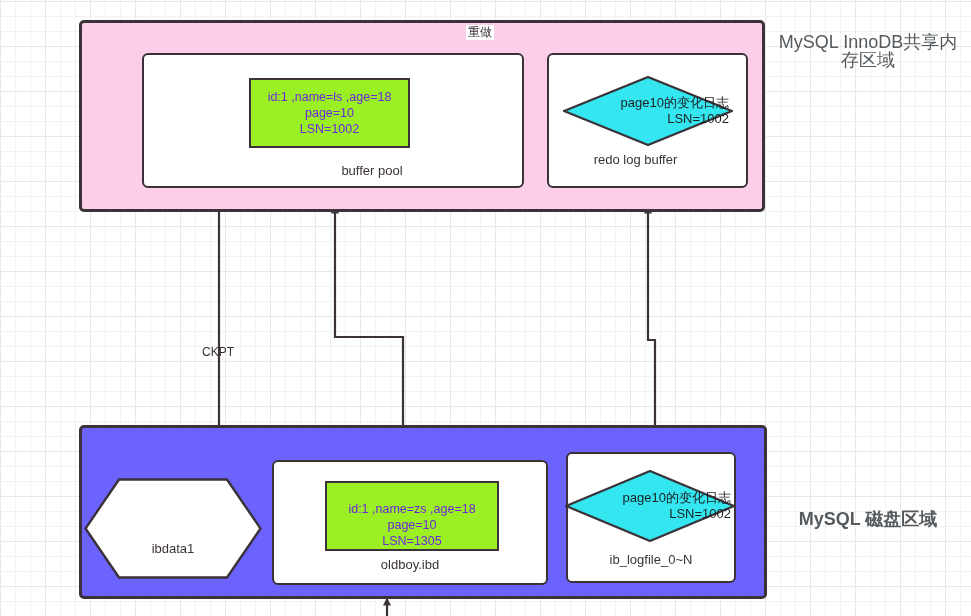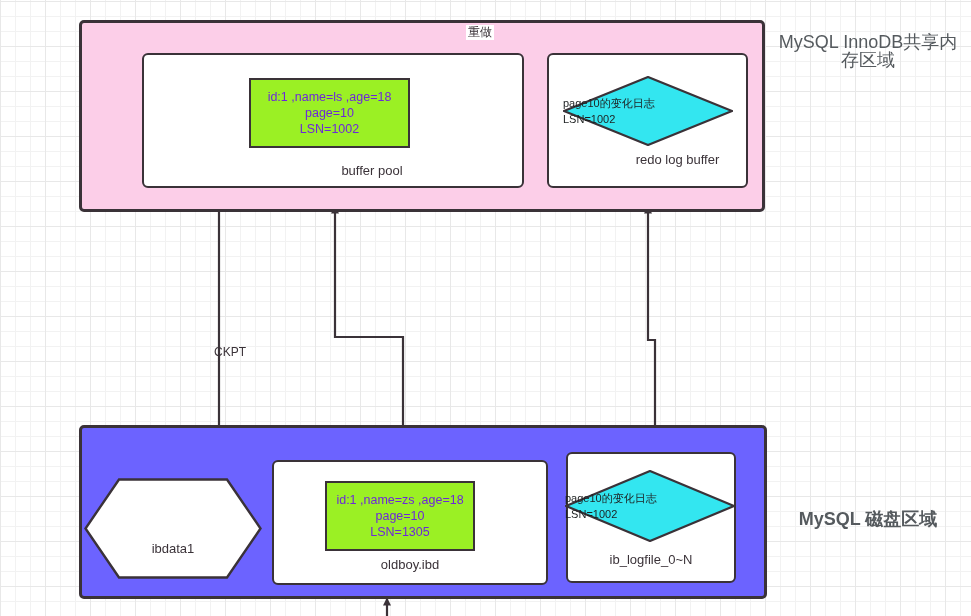--- a/index.html
+++ b/index.html
@@ -76,23 +76,23 @@
     text-align:center;
   }
   .page-box span{display:block;white-space:nowrap;}
 
   
   .diamond-wrap{position:absolute;}
   .diamond-wrap svg{position:absolute;left:0;top:0;}
   .diamond-text{
     position:absolute;
     left:0;right:4px;
-    text-align:left;
+    text-align:right;
     color:#1d2021;
-    font-size:11px;
+    font-size:13px;
     line-height:16px;
     pointer-events:none;
   }
   .diamond-text span{display:block;white-space:nowrap;}
 
   
   .hex-wrap{position:absolute;}
   .hex-wrap svg{position:absolute;left:0;top:0;}
   .hex-text{
     position:absolute;
@@ -146,21 +146,21 @@
   <div class="panel" style="left:142px;top:53px;width:382px;height:135px;"></div>
   <div class="panel-caption" style="left:142px;top:163px;width:460px;">buffer pool</div>
 
   <div class="page-box" style="left:249px;top:78px;width:161px;height:70px;">
     <span>id:1 ,name=ls ,age=18</span>
     <span>page=10</span>
     <span>LSN=1002</span>
   </div>
 
   <div class="panel" style="left:547px;top:53px;width:201px;height:135px;"></div>
-  <div class="panel-caption" style="left:577px;top:152px;width:201px;">redo log buffer</div>
+  <div class="panel-caption" style="left:535px;top:152px;width:201px;">redo log buffer</div>
 
   <div class="diamond-wrap" style="left:563px;top:76px;width:170px;height:70px;">
     <svg width="170" height="70" viewBox="0 0 170 70">
       <polygon points="85,1 169,35 85,69 1,35" fill="#33e6f0" stroke="#3a3238" stroke-width="2.2"></polygon>
     </svg>
     <div class="diamond-text" style="top:19px;">
       <span>page10的变化日志</span>
       <span>LSN=1002</span>
     </div>
   </div>
@@ -172,36 +172,36 @@
   <div class="hex-wrap" style="left:84px;top:478px;width:178px;height:75px;">
     <svg width="178" height="101" viewBox="0 0 178 101">
       <polygon points="35,1.5 143,1.5 176.5,50.5 143,99.5 35,99.5 1.5,50.5" fill="#ffffff" stroke="#3a3238" stroke-width="2.4"></polygon>
     </svg>
     <div class="hex-text" style="top:63px;">ibdata1</div>
   </div>
 
   <div class="panel" style="left:272px;top:460px;width:276px;height:125px;"></div>
   <div class="panel-caption" style="left:272px;top:557px;width:276px;">oldboy.ibd</div>
 
-  <div class="page-box" style="left:325px;top:481px;width:150px;height:70px;">
+  <div class="page-box" style="left:325px;top:481px;width:174px;height:70px;justify-content:flex-end;">
     <span>id:1 ,name=zs ,age=18</span>
     <span>page=10</span>
     <span>LSN=1305</span>
   </div>
 
   <div class="panel" style="left:566px;top:452px;width:170px;height:131px;"></div>
   <div class="panel-caption" style="left:566px;top:552px;width:170px;">ib_logfile_0~N</div>
 
   <div class="diamond-wrap" style="left:565px;top:470px;width:170px;height:72px;">
     <svg width="170" height="72" viewBox="0 0 170 72">
       <polygon points="85,1 169,36 85,71 1,36" fill="#33e6f0" stroke="#3a3238" stroke-width="2.2"></polygon>
     </svg>
     <div class="diamond-text" style="top:20px;">
       <span>page10的变化日志</span>
       <span>LSN=1002</span>
     </div>
   </div>
 
   <div class="edge-label" style="left:466px;top:25px;font-family:Liberation Serif, serif;">重做</div>
 
-  <div class="edge-label plain" style="left:200px;top:345px;margin-left:12px;">CKPT</div>
+  <div class="edge-label plain" style="left:200px;top:345px;">CKPT</div>
 
 </div>
 
 </body></html>

